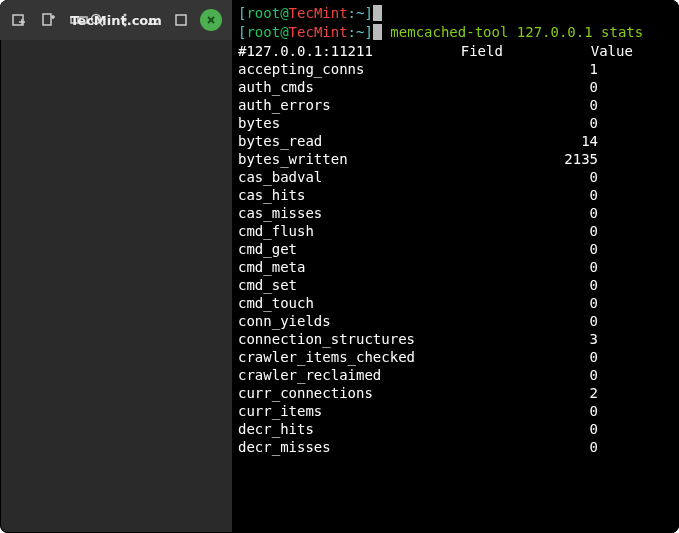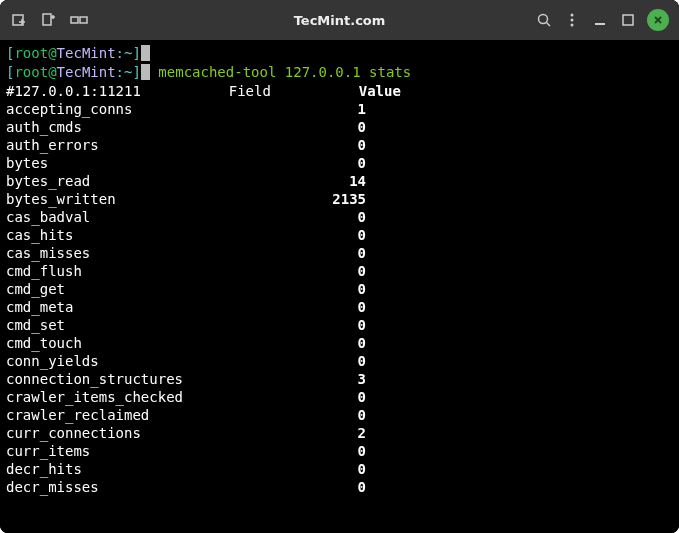--- a/index.html
+++ b/index.html
@@ -11,21 +11,21 @@
     height: 533px;
     overflow: hidden;
   }
   .window {
     width: 679px;
     height: 533px;
     background: #2a2a2a;
     border-radius: 8px;
     box-shadow: 0 0 0 1px #000 inset;
     display: flex;
-    flex-direction: column;
+    flex-direction: row;
     overflow: hidden;
   }
   .titlebar {
     height: 40px;
     background: #353535;
     display: flex;
     align-items: center;
     padding: 0 10px;
     color: #ddd;
     font-family: "DejaVu Sans", sans-serif;
@@ -73,41 +73,40 @@
     background: #000;
     color: #fff;
     font-size: 14px;
     line-height: 18px;
     padding: 4px 6px;
     overflow: hidden;
     white-space: pre;
   }
   .prompt-br { color: #5bc5c5; }
   .prompt-user { color: #22c55e; }
-  .prompt-host { color: #c4b5fd; }
+  .prompt-host { color: #ef4444; }
   .prompt-cursor {
     display: inline-block;
     background: #bbbbbb;
     width: 9px;
     height: 16px;
     vertical-align: middle;
     margin-bottom: 2px;
   }
   .cmd { color: #84cc16; }
   .row { display: block; }
   .field {
     display: inline-block;
     width: 225px;
     text-align: left;
   }
   .val {
     display: inline-block;
     width: 135px;
     text-align: right;
-    font-weight: bold;
   }
   .header-row .field,
   .header-row .val {
     text-align: right;
   }
 </style>
 </head>
 <body>
 
 <div class="window">

